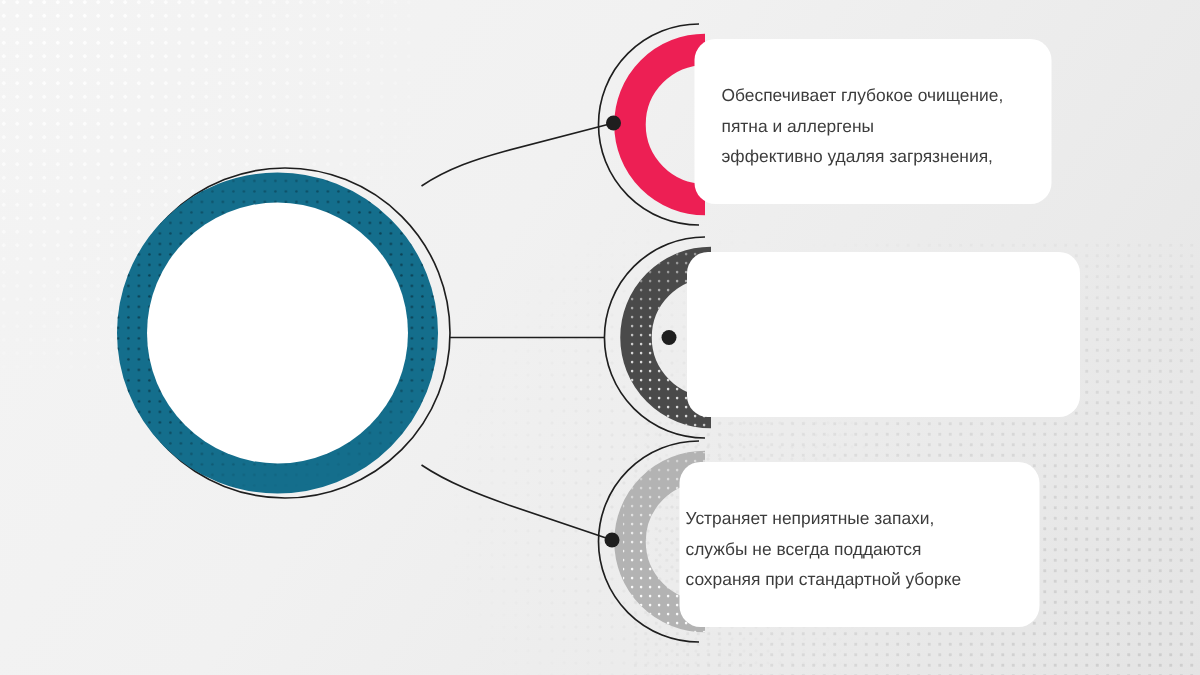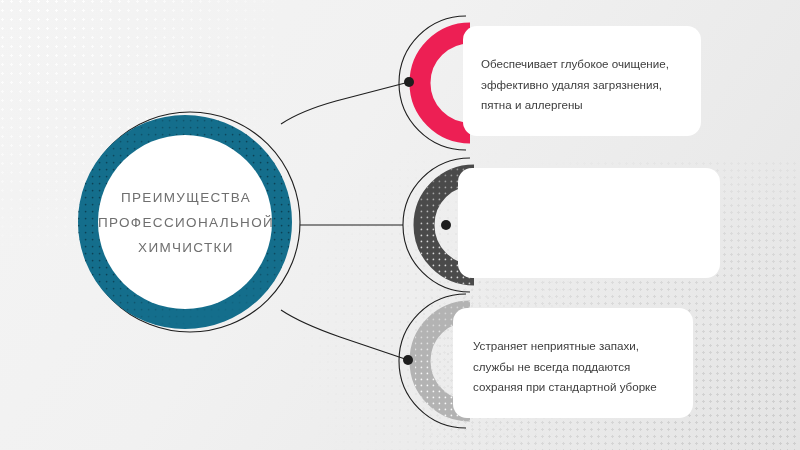--- a/index.html
+++ b/index.html
@@ -83,21 +83,21 @@
   }
   .card p {
     margin: 0;
     color: #3c3c3c;
     font-size: 11.6px;
     line-height: 20.5px;
     font-family: "Liberation Sans", sans-serif;
   }
   #card-1 { left: 463px; top: 26px;  width: 238px; height: 110px; padding: 28px 20px 0 18px; }
   #card-2 { left: 458px; top: 168px; width: 262px; height: 110px; padding: 28px 18px 0 52px; }
-  #card-3 { left: 453px; top: 308px; width: 240px; height: 110px; padding: 28px 18px 0 20px; }
+  #card-3 { left: 453px; top: 308px; width: 240px; height: 110px; padding: 28px 18px 0 4px; }
 </style>
 </head>
 <body>
 
 <div id="slide">
 
   <div class="bg-base"></div>
   <div class="bg-dots-tl"></div>
   <div class="bg-dots-br"></div>
   <div class="bg-dots-mid"></div>
@@ -168,38 +168,33 @@
 
     <g>
       <path d="M 466,294 A 67,67 0 1 0 466,428" fill="none" stroke="#1e1e1e" stroke-width="1.1"></path>
       <path d="M 470,311 A 50,50 0 1 0 470,411" fill="none" stroke="#B3B3B3" stroke-width="21"></path>
       <path d="M 470,311 A 50,50 0 1 0 470,411" fill="none" stroke="url(#dots-light)" stroke-width="21" mask="url(#mask-light-dots)"></path>
     </g>
   </svg>
 
   <div class="card" id="card-1">
     <p>Обеспечивает глубокое очищение,</p>
+    <p>пятна и аллергены</p>
     <p>эффективно удаляя загрязнения,</p>
-    <p>пятна и аллергены</p>
   </div>
 
   <div class="card" id="card-2">
   </div>
 
   <div class="card" id="card-3">
     <p>Устраняет неприятные запахи,</p>
     <p>службы не всегда поддаются</p>
     <p>сохраняя при стандартной уборке</p>
   </div>
 
   <svg class="layer" viewBox="0 0 800 450">
     <circle cx="409" cy="82" r="5" fill="#1e1e1e"></circle>
     <circle cx="446" cy="225" r="5" fill="#1e1e1e"></circle>
     <circle cx="408" cy="360" r="5" fill="#1e1e1e"></circle>
   </svg>
 
-  <div class="center-title">
-    <div>ПРЕИМУЩЕСТВА</div>
-    <div>ПРОФЕССИОНАЛЬНОЙ</div>
-    <div>ХИМЧИСТКИ</div>
-  </div>
 
 </div>
 
 </body></html>

